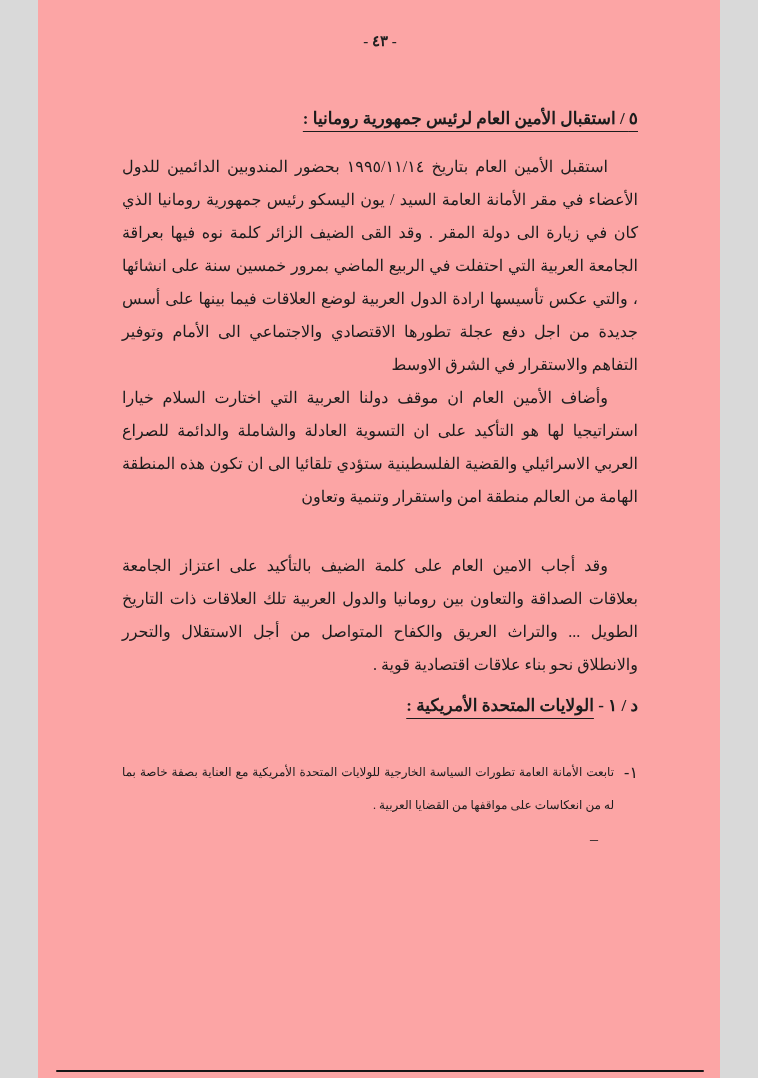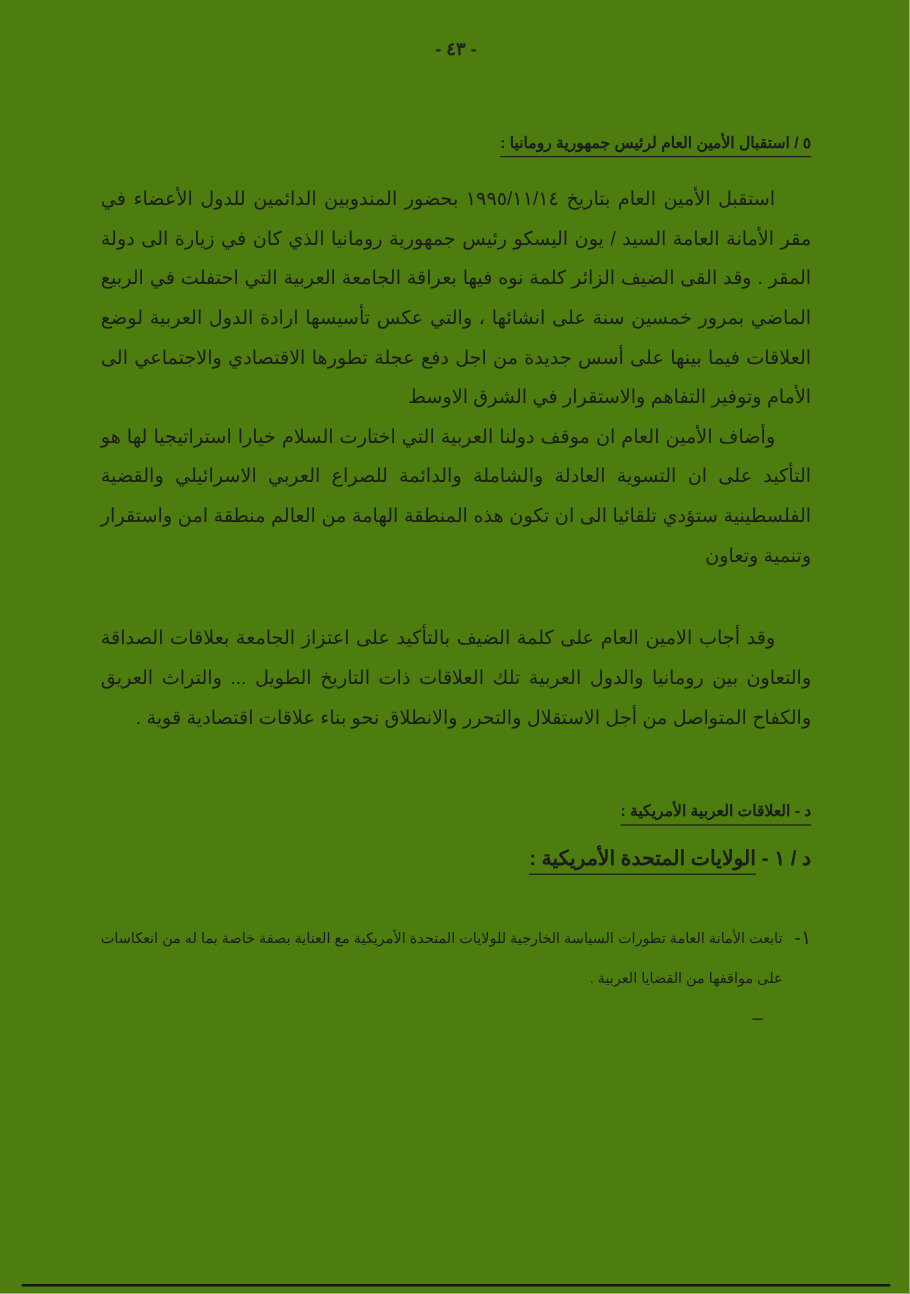--- a/index.html
+++ b/index.html
@@ -1,41 +1,41 @@
 <!DOCTYPE html>
 <html lang="ar" dir="rtl"><head>
 <meta charset="utf-8">
 <style>
   * { margin: 0; padding: 0; box-sizing: border-box; }
   html, body { background: #d9d9d9; }
   body { display: flex; justify-content: center; }
 
   .sheet {
-    width: 758px;
+    width: 682px;
     height: 1078px;
-    background: #4d7c0f;
+    background: #fca5a5;
     color: #1c1c1c;
     direction: rtl;
     position: relative;
     overflow: hidden;
-    font-family: Liberation Sans, sans-serif;
+    font-family: Liberation Serif, serif;
   }
 
   .content { padding: 32px 82px 0 84px; }
 
   .page-number {
     text-align: center;
     font-size: 15px;
     font-weight: bold;
     letter-spacing: 3px;
     color: #222;
   }
 
   .heading {
-    font-size: 13px;
+    font-size: 17px;
     font-weight: bold;
     text-align: right;
     line-height: 30px;
   }
   .sec5-heading { margin-top: 54px; }
 
   .underline {
     text-decoration: underline;
     text-underline-offset: 7px;
     text-decoration-thickness: 1.4px;
@@ -92,21 +92,20 @@
     <div class="page-number">- ٤٣ -</div>
 
     <h2 class="heading sec5-heading underline">٥ / استقبال الأمين العام لرئيس جمهورية رومانيا :</h2>
 
     <p class="body indent p1">استقبل الأمين العام بتاريخ ١٩٩٥/١١/١٤ بحضور المندوبين الدائمين للدول الأعضاء في مقر الأمانة العامة السيد / يون اليسكو رئيس جمهورية رومانيا الذي كان في زيارة الى دولة المقر . وقد القى الضيف الزائر كلمة نوه فيها بعراقة الجامعة العربية التي احتفلت في الربيع الماضي بمرور خمسين سنة على انشائها ، والتي عكس تأسيسها ارادة الدول العربية لوضع العلاقات فيما بينها على أسس جديدة من اجل دفع عجلة تطورها الاقتصادي والاجتماعي الى الأمام وتوفير التفاهم والاستقرار في الشرق الاوسط</p>
 
     <p class="body indent p3">وأضاف الأمين العام ان موقف دولنا العربية التي اختارت السلام خيارا استراتيجيا لها هو التأكيد على ان التسوية العادلة والشاملة والدائمة للصراع العربي الاسرائيلي والقضية الفلسطينية ستؤدي تلقائيا الى ان تكون هذه المنطقة الهامة من العالم منطقة امن واستقرار وتنمية وتعاون</p>
 
     <p class="body indent p2">وقد أجاب الامين العام على كلمة الضيف بالتأكيد على اعتزاز الجامعة بعلاقات الصداقة والتعاون بين رومانيا والدول العربية تلك العلاقات ذات التاريخ الطويل ... والتراث العريق والكفاح المتواصل من أجل الاستقلال والتحرر والانطلاق نحو بناء علاقات اقتصادية قوية .</p>
 
-    <h3 class="heading secd-heading underline">د - العلاقات العربية الأمريكية :</h3>
 
     <h4 class="secd-sub">
       <span>د / ١ - </span><span class="underline">الولايات المتحدة الأمريكية :</span>
     </h4>
 
     <div class="item">
       <span class="item-num">١-</span>
       <div class="item-body">
         <p>تابعت الأمانة العامة تطورات السياسة الخارجية للولايات المتحدة الأمريكية مع العناية بصفة خاصة بما له من انعكاسات على مواقفها من القضايا العربية .</p>
         <div class="bullet">

